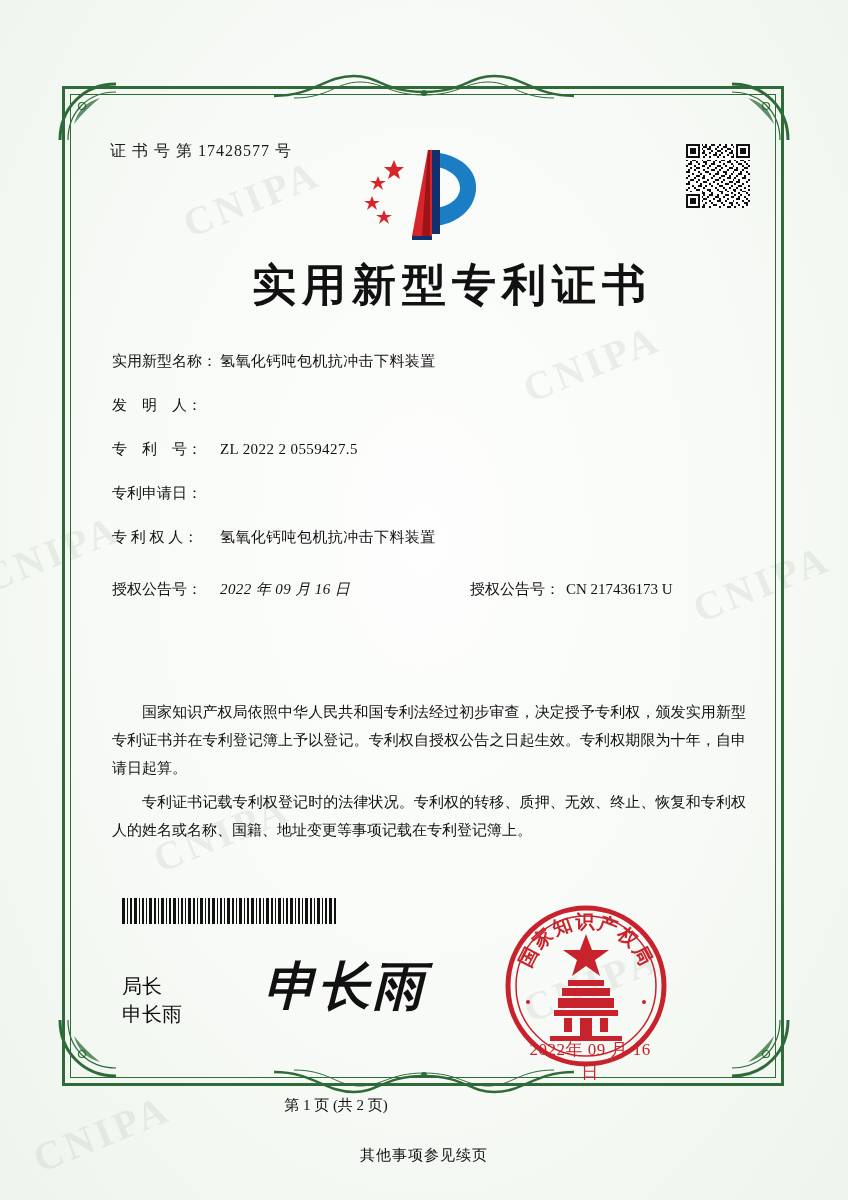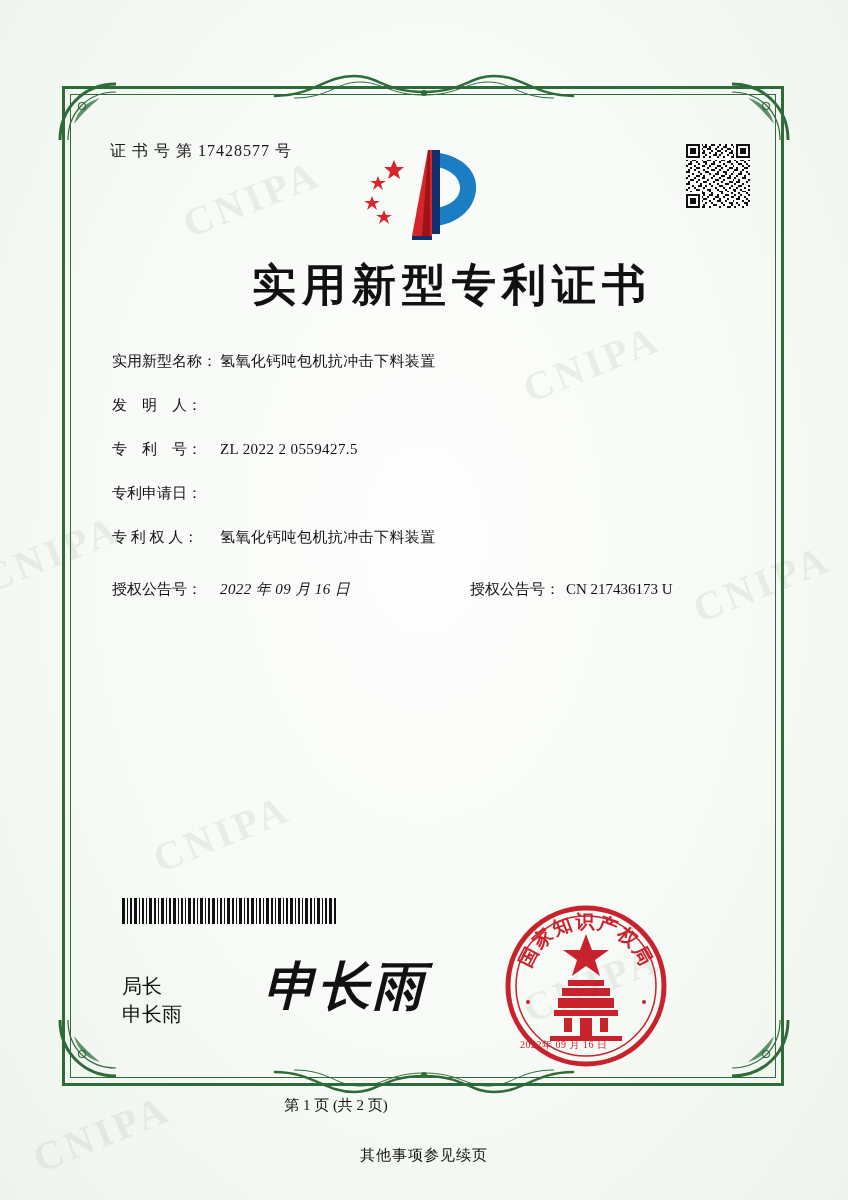--- a/index.html
+++ b/index.html
@@ -228,23 +228,23 @@
     left: 502px;
     top: 902px;
     width: 168px;
     height: 168px;
   }
   .seal-date {
     position: absolute;
     left: 520px;
     top: 1038px;
     width: 140px;
-    text-align: left;
-    font-family: "Liberation Serif", serif;
-    font-size: 10px;
+    text-align: center;
+    font-family: "Liberation Serif", serif;
+    font-size: 17px;
     color: #c8232c;
     letter-spacing: 0.5px;
   }
 
   
   .page-num {
     position: absolute;
     left: 0;
     top: 1096px;
     width: 672px;
@@ -619,20 +619,24 @@
       <div class="field-value">氢氧化钙吨包机抗冲击下料装置</div>
     </div>
     <div class="field-row two-col">
       <div class="field-label">授权公告号：</div>
       <div class="field-value">2022 年 09 月 16 日</div>
       <div class="field-label2">授权公告号：</div>
       <div class="field-value2">CN 217436173 U</div>
     </div>
   </div>
 
+  <div class="paragraphs">
+    <p>国家知识产权局依照中华人民共和国专利法经过初步审查，决定授予专利权，颁发实用新型专利证书并在专利登记簿上予以登记。专利权自授权公告之日起生效。专利权期限为十年，自申请日起算。</p>
+    <p>专利证书记载专利权登记时的法律状况。专利权的转移、质押、无效、终止、恢复和专利权人的姓名或名称、国籍、地址变更等事项记载在专利登记簿上。</p>
+  </div>
 
   <div class="barcode">
     <svg width="216" height="26" viewBox="0 0 216 26" shape-rendering="crispEdges">
       <rect width="216" height="26" fill="#ffffff" opacity="0"></rect>
       <g fill="#111">
         <rect x="0" y="0" width="3" height="26"></rect>
           <rect x="5" y="0" width="1" height="26"></rect>
         <rect x="8" y="0" width="2" height="26"></rect>
           <rect x="12" y="0" width="3" height="26"></rect>
         <rect x="17" y="0" width="1" height="26"></rect>

